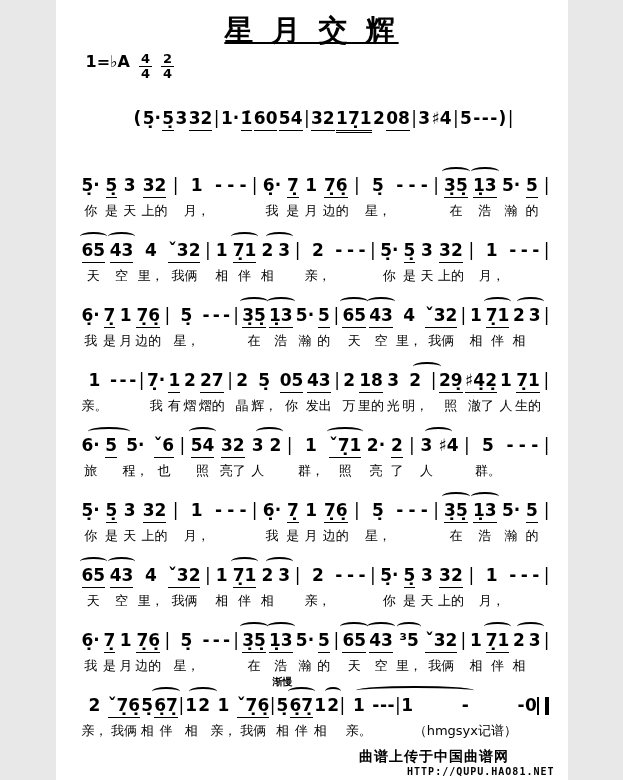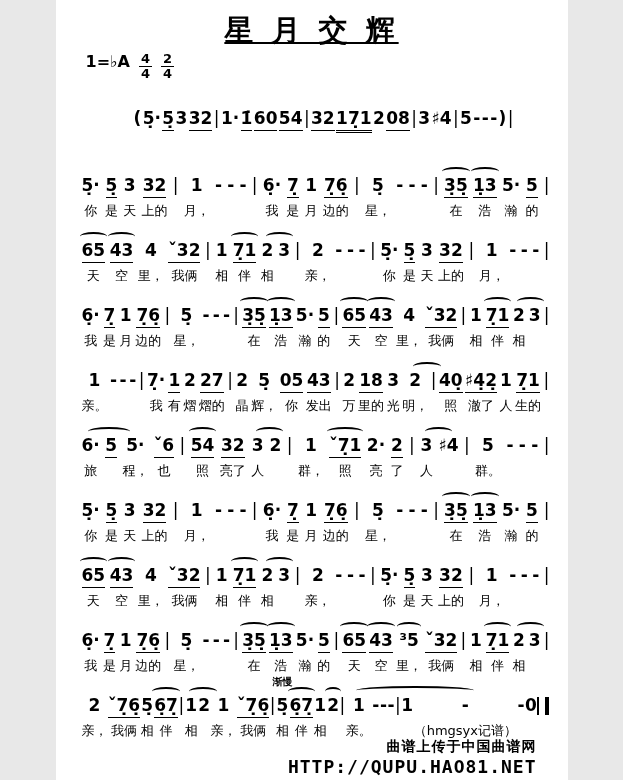--- a/index.html
+++ b/index.html
@@ -38,23 +38,23 @@
   .note.fin{width:6px;height:18px;margin-top:2px;border-left:2px solid #000;
     border-right:4px solid #000;}
   .lyr{font-size:13px;height:17px;line-height:17px;margin-top:4px;white-space:nowrap;}
   .arc{position:absolute;height:7px;border-top:2px solid #000;
     border-radius:100% 100% 0 0;top:-8px;}
   .arc.c1{left:-2px;right:-2px;}
   .arc.c2{left:35%;width:230%;}
   .arc.c6{left:25%;width:118px;top:-9px;}
   .lbl{position:absolute;top:-24px;left:-4px;font-size:10px;font-style:normal;
     font-weight:bold;white-space:nowrap;}
-  .footer{position:absolute;right:31px;bottom:3px;text-align:right;font-weight:bold;}
+  .footer{position:absolute;right:13px;bottom:3px;font-weight:bold;}
   .footer .site{font-size:14px;letter-spacing:1px;}
-  .footer .url{font-size:18px;font-family:"DejaVu Sans Mono",monospace;letter-spacing:1px;}
+  .footer .url{font-size:10px;font-family:"DejaVu Sans Mono",monospace;letter-spacing:1px;margin-left:48px;}
 </style>
 </head>
 <body>
 
 <div class="page">
   <div class="title">星 月 交 辉</div>
 
 
   <div class="keybox">
     <span>1=♭A</span>
@@ -561,21 +561,21 @@
           </span>
           <span class="cell">
             <span class="note">2<i class="arc c2"></i></span>
             <span class="lyr">明，</span>
           </span>
           <span class="cell">
             <span class="note bar">|</span>
             <span class="lyr"></span>
           </span>
           <span class="cell">
-            <span class="note u1">40̣</span>
+            <span class="note u1">29̣</span>
             <span class="lyr">照</span>
           </span>
           <span class="cell">
             <span class="note u1">♯4̣2̣</span>
             <span class="lyr">澈了</span>
           </span>
           <span class="cell">
             <span class="note">1</span>
             <span class="lyr">人</span>
           </span>

